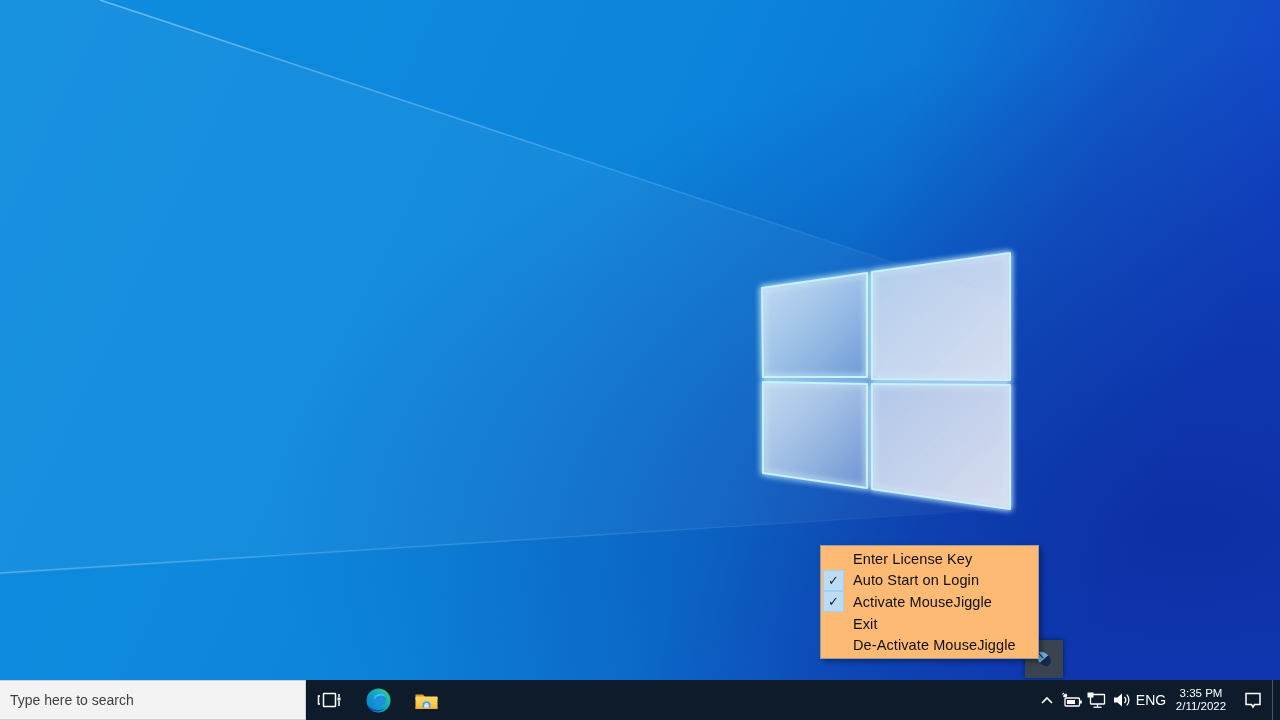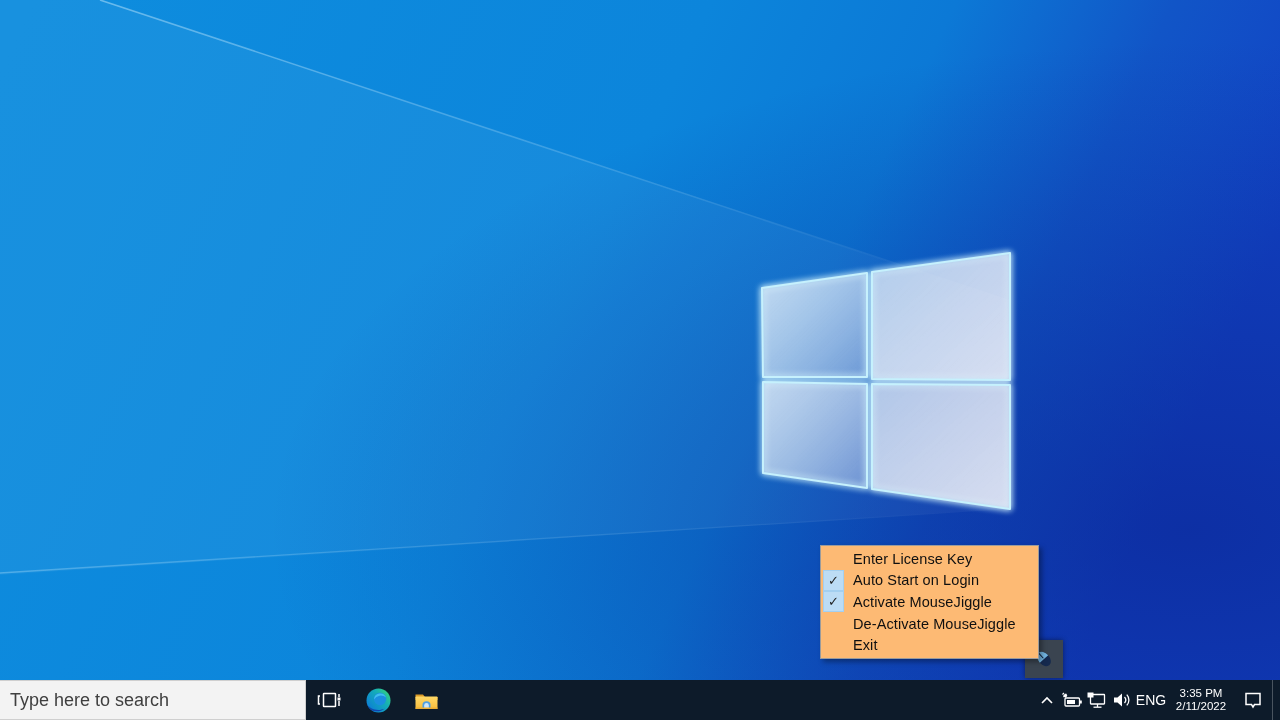--- a/index.html
+++ b/index.html
@@ -45,21 +45,21 @@
     background:#0D1B2A;display:flex;align-items:stretch;z-index:20;
   }
   .search-box{
     width:306px;flex:0 0 auto;background:#F3F3F3;
     border:1px solid #CFCFCF;border-left:none;box-sizing:border-box;
     display:flex;align-items:center;
   }
   .search-box input{
     width:100%;height:100%;border:none;outline:none;background:transparent;
     font-family:"Liberation Sans","DejaVu Sans",sans-serif;
-    font-size:18px;color:#3F3F3F;padding:0 0 0 10px;
+    font-size:14px;color:#3F3F3F;padding:0 0 0 10px;
   }
   .search-box input::placeholder{color:#3F3F3F;opacity:1;}
   .tb-btn{
     width:48px;flex:0 0 auto;display:flex;align-items:center;justify-content:center;
   }
   .tb-spacer{flex:1 1 auto;}
   .tray{display:flex;align-items:center;flex:0 0 auto;}
   .tray-slot{display:flex;align-items:center;justify-content:center;height:40px;}
   .w24{width:24px;} .w25{width:25px;} .w34{width:34px;} .w66{width:66px;}
   .w38{width:38px;} .w8{width:8px;}
@@ -146,25 +146,25 @@
   <div class="menu-item checked">
     <span class="menu-check">✓</span>
     <span>Auto Start on Login</span>
   </div>
   <div class="menu-item checked">
     <span class="menu-check">✓</span>
     <span>Activate MouseJiggle</span>
   </div>
   <div class="menu-item">
     <span class="menu-check"></span>
-    <span>De-Activate MouseJiggle</span>
+    <span>Exit</span>
   </div>
   <div class="menu-item">
     <span class="menu-check"></span>
-    <span>Exit</span>
+    <span>De-Activate MouseJiggle</span>
   </div>
 </div>
 
 <div class="taskbar">
 
   <div class="search-box">
     <input type="text" placeholder="Type here to search" style="">
   </div>
 
   <div class="tb-btn">

